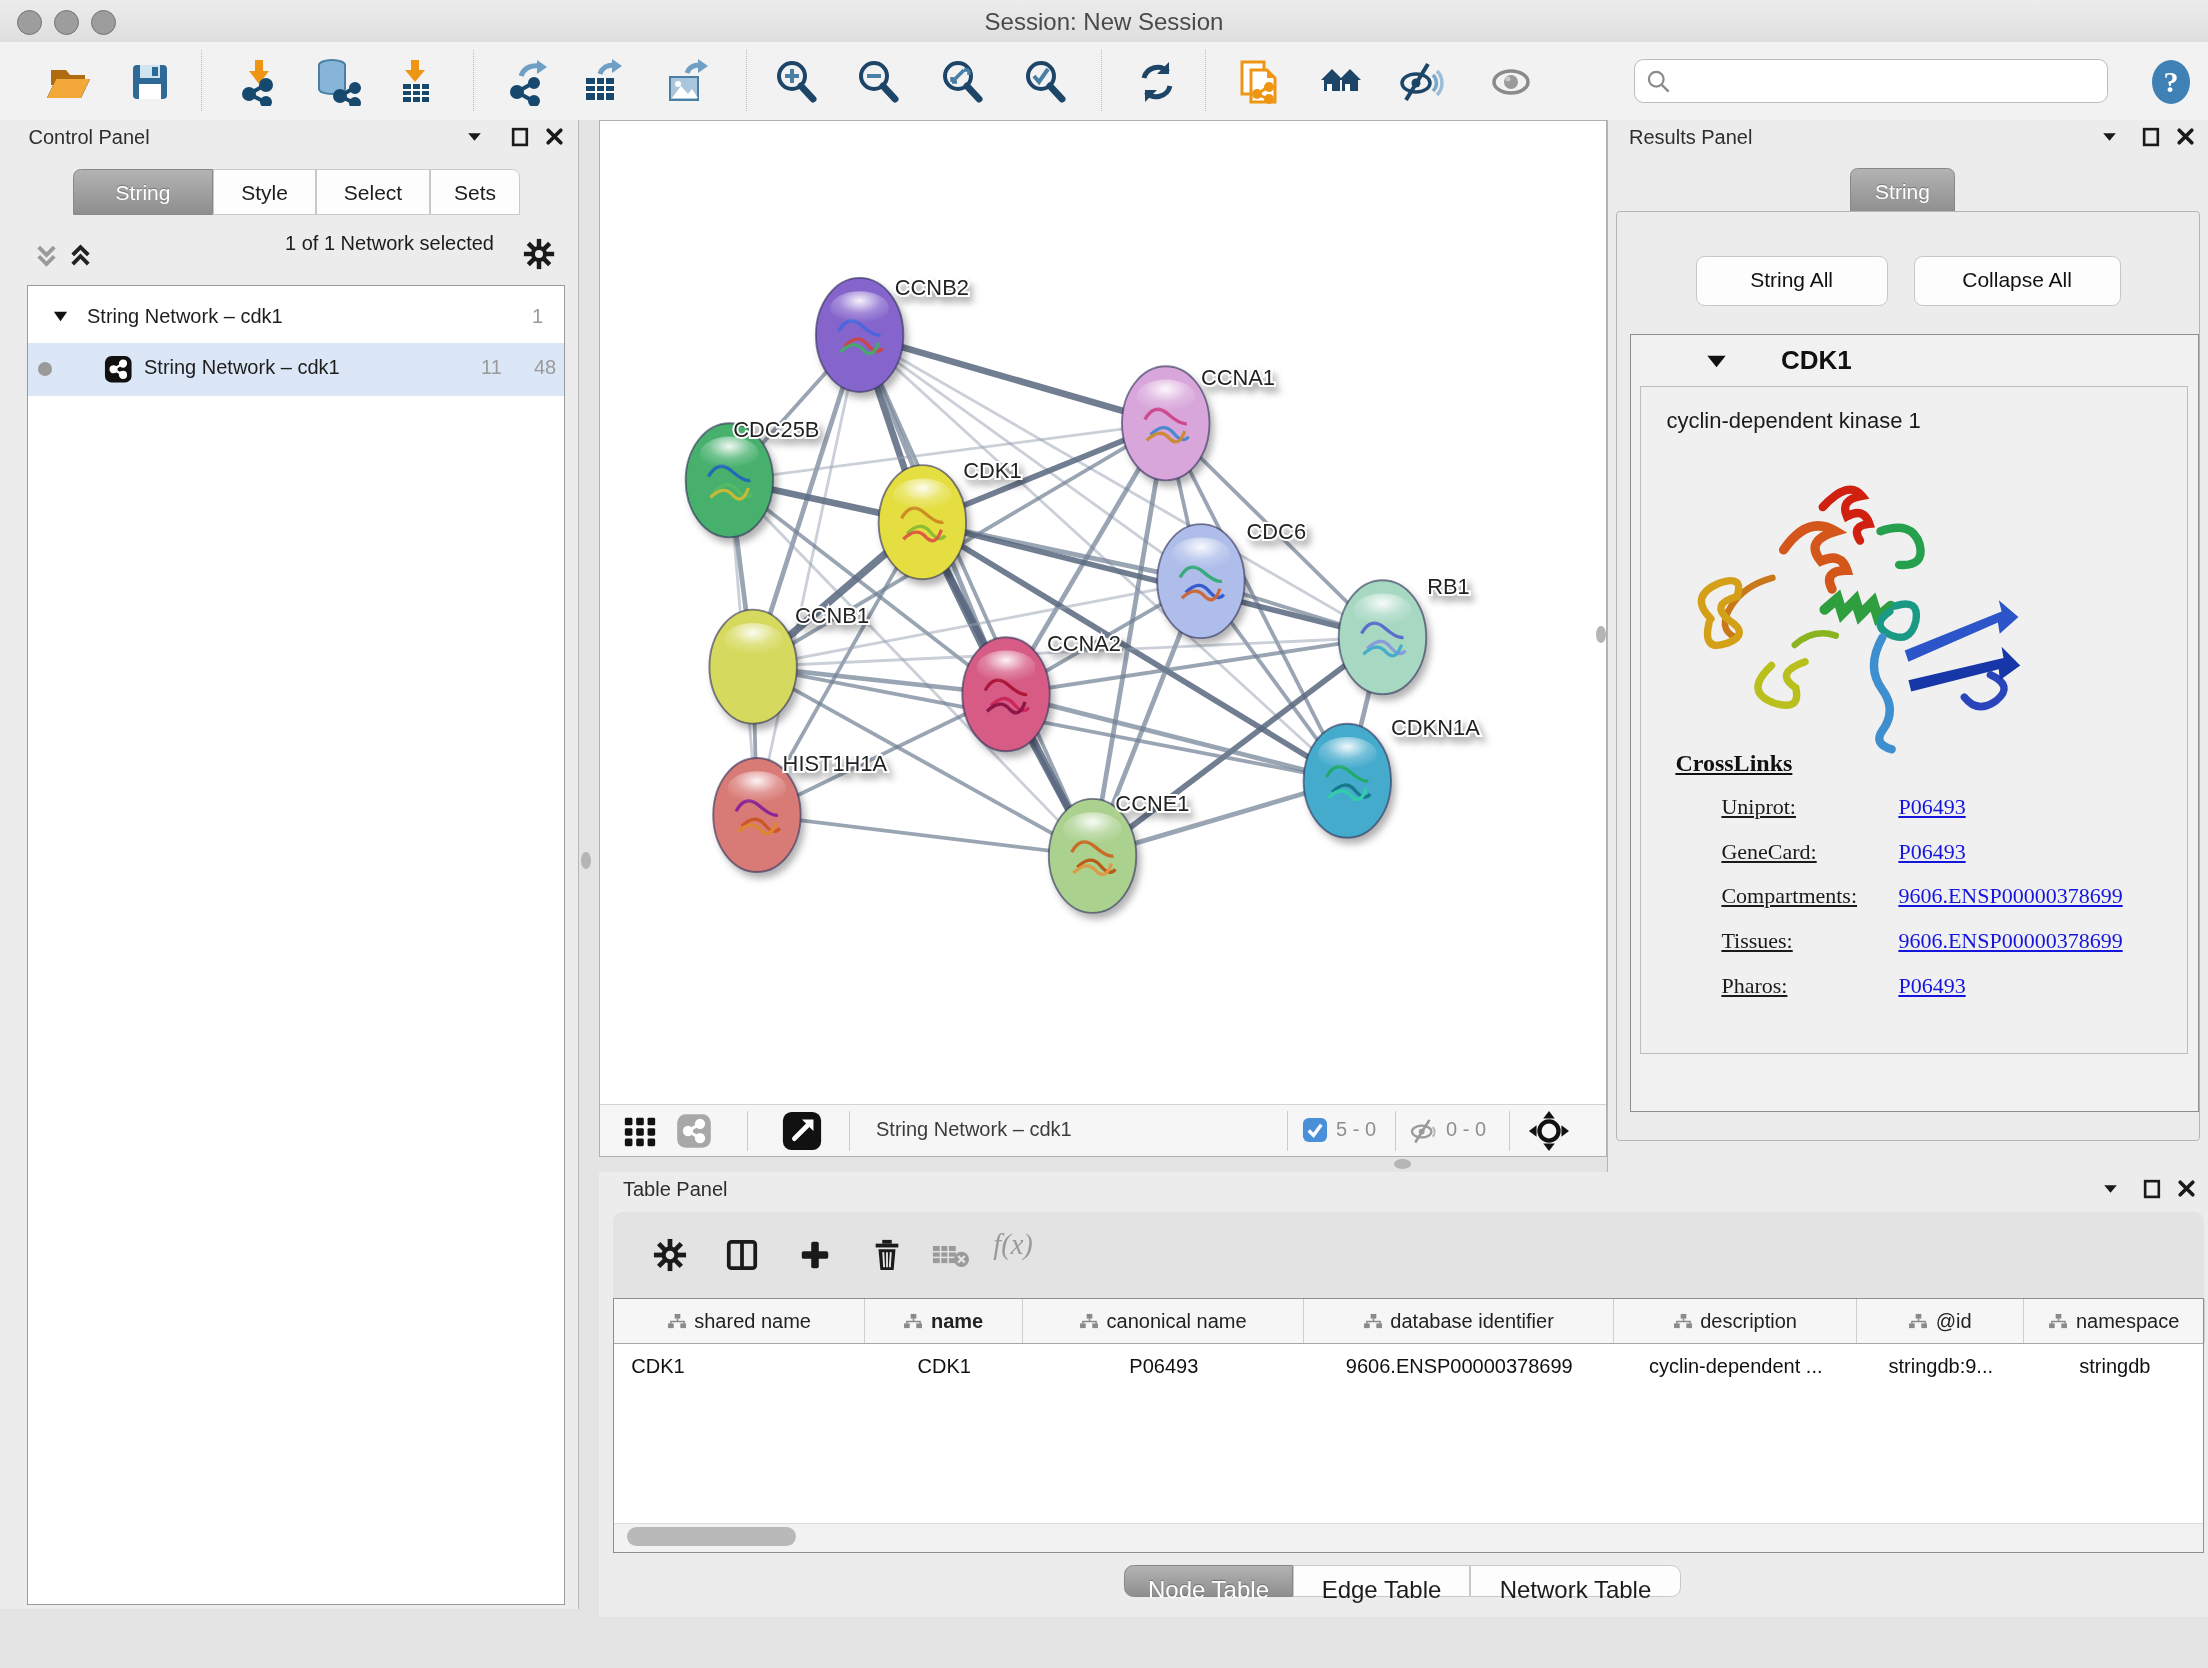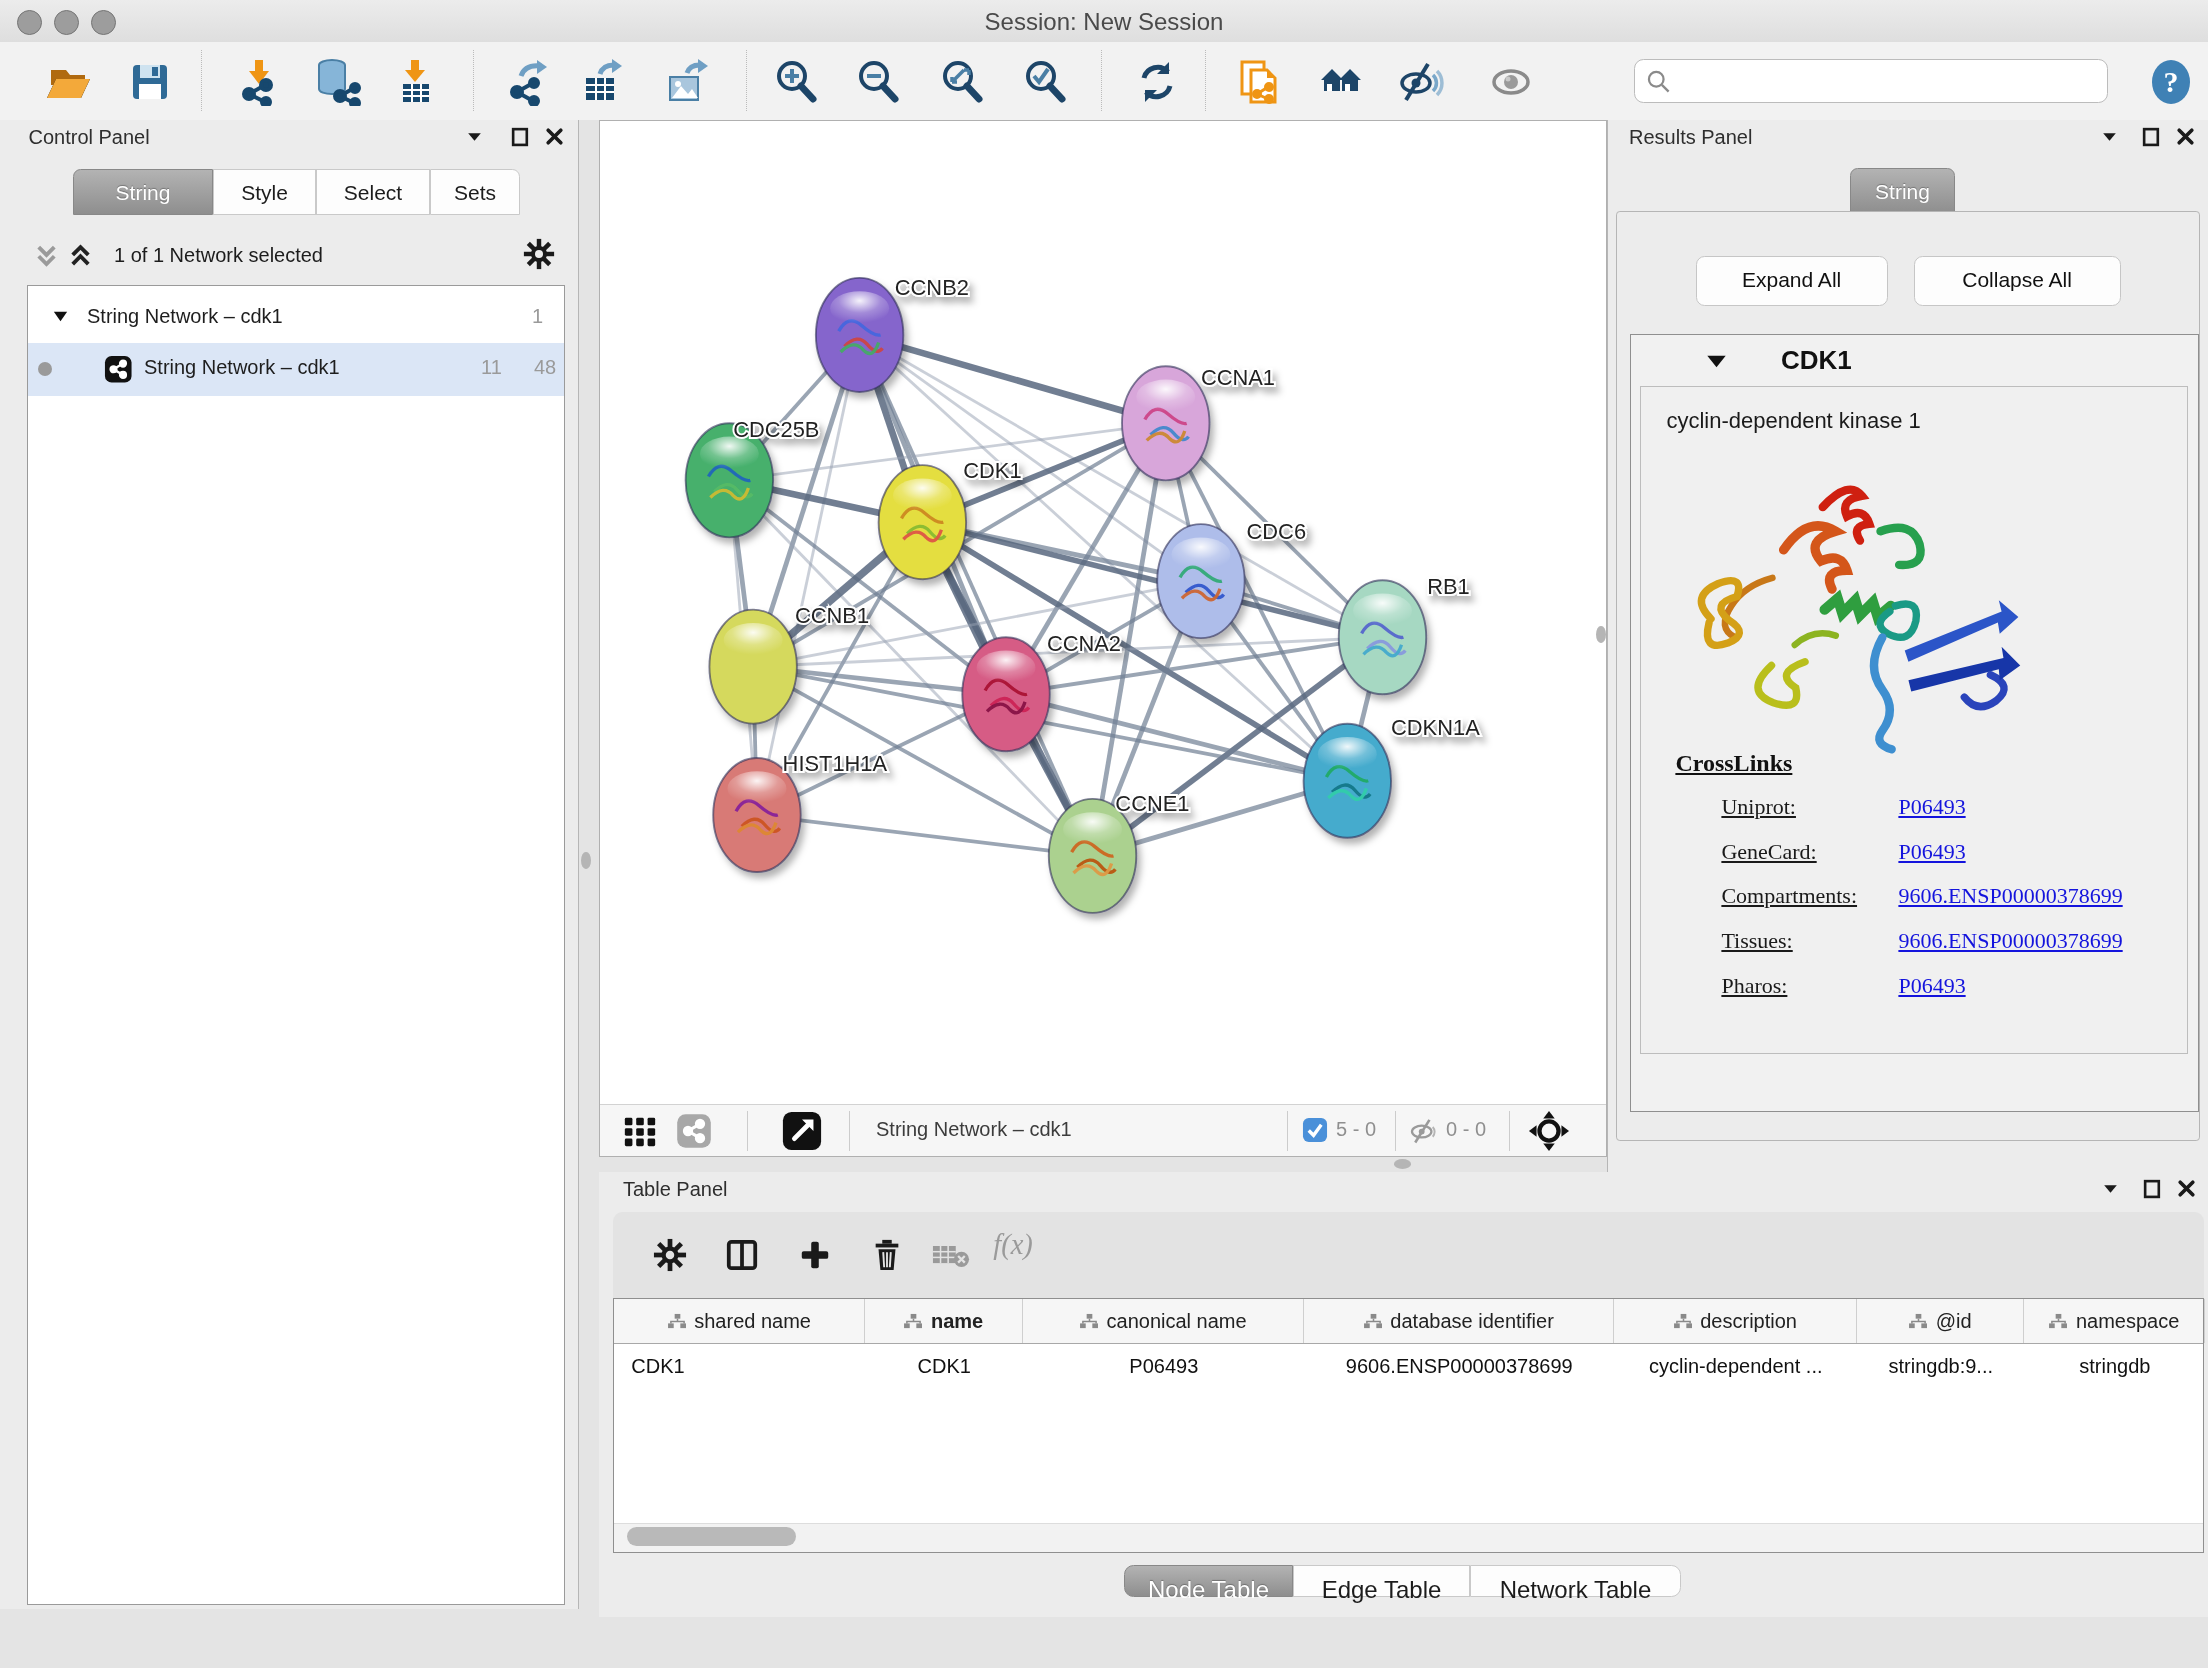--- a/index.html
+++ b/index.html
@@ -295,21 +295,21 @@
               <polyline points="4,4 10,10 16,4"></polyline>
               <polyline points="4,11 10,17 16,11"></polyline>
             </g>
           </svg></span>
       <span class="abs" style="left:67px;top:122px"><svg width="27" height="28.5" viewBox="0 0 20 22">
             <g fill="none" stroke="#222" stroke-width="3">
               <polyline points="4,10 10,4 16,10"></polyline>
               <polyline points="4,17 10,11 16,17"></polyline>
             </g>
           </svg></span>
-      <div class="abs" style="left:114px;top:124px;width:380px;text-align:left;font-size:20px;color:#1c1c1c">1 of 1 Network selected</div>
+      <div class="abs" style="left:114px;top:112px;width:380px;text-align:right;font-size:20px;color:#1c1c1c">1 of 1 Network selected</div>
       <span class="abs" style="left:523px;top:118px"><svg width="32" height="32" viewBox="0 0 36 36">
             <g fill="#1a1a1a">
               <circle cx="18" cy="18" r="9"></circle>
               <g>
                 <rect x="15.5" y="1" width="5" height="34"></rect>
                 <rect x="15.5" y="1" width="5" height="34" transform="rotate(45 18 18)"></rect>
                 <rect x="15.5" y="1" width="5" height="34" transform="rotate(90 18 18)"></rect>
                 <rect x="15.5" y="1" width="5" height="34" transform="rotate(135 18 18)"></rect>
               </g>
             </g>
@@ -569,21 +569,21 @@
           </svg></span>
       <span class="pico" style="left:567px"><svg width="21" height="21" viewBox="0 0 20 20">
             <g stroke="#1a1a1a" stroke-width="3.5" stroke-linecap="round">
               <line x1="4" y1="4" x2="16" y2="16"></line>
               <line x1="16" y1="4" x2="4" y2="16"></line>
             </g>
           </svg></span>
       <div class="tab tabsel" style="left:242px;top:48px;width:105px;border-radius:7.6px 7.6px 0 0">String</div>
 
       <div id="rp-outer">
-        <div class="rbtn" style="left:79px;width:190px">Expand All</div>
+        <div class="rbtn" style="left:79px;width:190px">String All</div>
         <div class="rbtn" style="left:297px;width:205px">Collapse All</div>
 
         <div id="cdk1box">
           <span class="abs" style="left:74px;top:15px"><svg width="23" height="23" viewBox="0 0 20 20">
                 <polygon points="2,5 18,5 10,15" fill="#111"></polygon>
               </svg></span>
           <span class="abs" style="left:150px;top:9.5px;font-size:26px;font-weight:bold;color:#111">CDK1</span>
 
           <div id="cdk1content">
             <span class="abs" style="left:25px;top:21px;font-size:22px;color:#1a1a1a">cyclin-dependent kinase 1</span>

